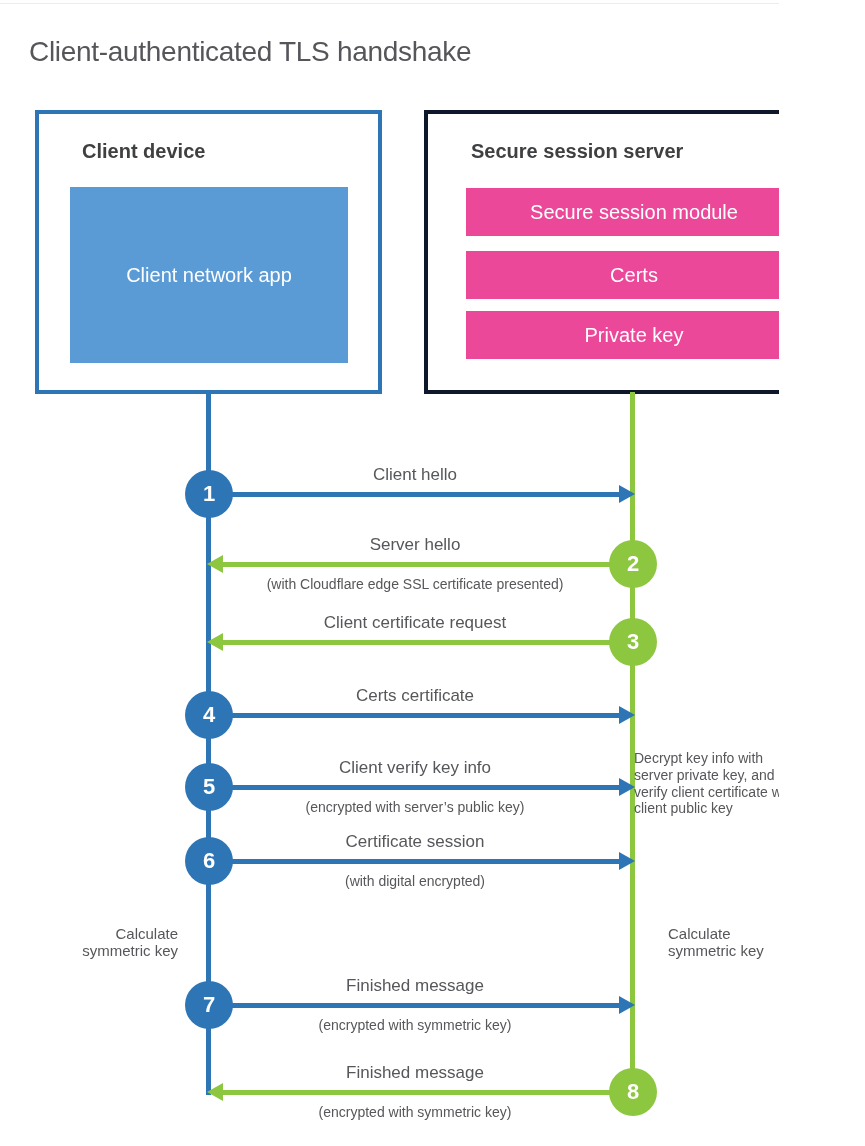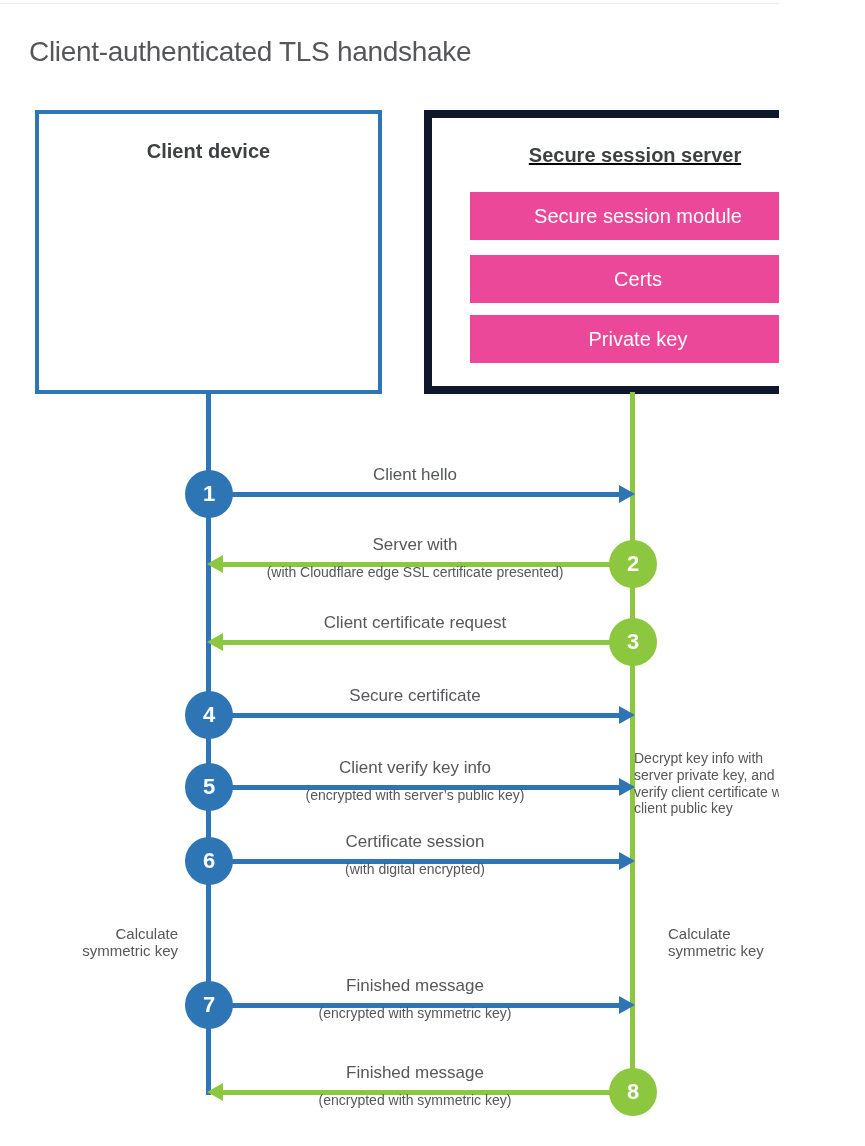--- a/index.html
+++ b/index.html
@@ -8,23 +8,23 @@
     font-family:"Liberation Sans","DejaVu Sans",sans-serif; overflow:hidden;
   }
   .top-rule { position:absolute; left:0; top:3px; width:865px; height:1px; background:#ececec; }
   .page-title {
     position:absolute; left:29px; top:17px; font-size:28px; font-weight:300;
     color:#55565a; letter-spacing:-0.3px;
   }
   
   .box { position:absolute; top:110px; height:284px; box-sizing:border-box; background:#ffffff; }
   .box.client { left:35px; width:347px; border:4px solid #2e75b6; }
-  .box.server { left:424px; width:422px; border:8px solid #0f172a;text-decoration:underline; }
+  .box.server { left:424px; width:422px; border:4px solid #0f172a; }
   .box h2 {
-    margin:26px 0 0 0; text-align:center; font-size:20px; font-weight:700; color:#3f4042;
+    margin:26px 0 0 0; text-align:left; font-size:20px; font-weight:700; color:#3f4042;padding-left:43px;
   }
   .app-box {
     position:absolute; left:31px; top:73px; width:278px; height:176px; background:#5b9bd5;
     display:flex; align-items:center; justify-content:center; text-align:center;
   }
   .app-box .app-label { max-width:175px; color:#ffffff; font-size:20px; line-height:1.35; }
   .bar {
     position:absolute; left:38px; width:336px; height:48px; background:#ec4899;
     color:#ffffff; font-size:20px; text-align:center; line-height:48px;
   }
@@ -33,21 +33,21 @@
   .lifeline { position:absolute; top:392px; width:5px; }
   .lifeline.client { left:206px; height:703px; background:#2e75b6; }
   .lifeline.server { left:630px; height:702px; background:#8dc63f; }
   
   .step { position:absolute; left:0; width:865px; height:0; }
   .step .label {
     position:absolute; left:209px; width:412px; bottom:9px; text-align:center;
     font-size:17px; color:#56575a;margin-top:17px;
   }
   .step .sublabel {
-    position:absolute; left:209px; width:412px; top:0; text-align:center;
+    position:absolute; left:209px; width:412px; top:12px; text-align:center;
     font-size:14px; color:#56575a;
   }
   .arrow .line { position:absolute; top:-2px; height:5px; width:412px; }
   .arrow .head { position:absolute; top:-9px; width:0; height:0;
     border-top:9px solid transparent; border-bottom:9px solid transparent; }
   .arrow.right .line { left:209px; background:#2e75b6; }
   .arrow.right .head { left:619px; border-left:16px solid #2e75b6; }
   .arrow.left .line { left:221px; background:#8dc63f; }
   .arrow.left .head { left:207px; border-right:16px solid #8dc63f; }
   .circle {
@@ -64,20 +64,23 @@
 </style>
 </head>
 <body>
 
 <div class="canvas">
   <div class="top-rule"></div>
   <h1 class="page-title">Client-authenticated TLS handshake</h1>
 
   <div class="box client">
     <h2>Client device</h2>
+    <div class="app-box">
+      <div class="app-label">Client network app</div>
+    </div>
   </div>
 
   <div class="box server">
     <h2>Secure session server</h2>
     <div class="bar b0">Secure session module</div>
     <div class="bar b2">Private key</div>
     <div class="bar b1">Certs</div>
   </div>
 
   <div class="lifeline client"></div>
@@ -90,40 +93,40 @@
     </div>
     <div class="label">Client hello</div>
     <div class="circle client">1</div>
   </div>
 
   <div class="step" style="top:564px">
     <div class="arrow left">
       <div class="line"></div>
         <div class="head"></div>
     </div>
-    <div class="label">Server with</div>
+    <div class="label">Server hello</div>
     <div class="sublabel">(with Cloudflare edge SSL certificate presented)</div>
     <div class="circle server">2</div>
   </div>
 
   <div class="step" style="top:642px">
     <div class="arrow left">
       <div class="line"></div>
         <div class="head"></div>
     </div>
     <div class="label">Client certificate request</div>
     <div class="circle server">3</div>
   </div>
 
   <div class="step" style="top:715px">
     <div class="arrow right">
       <div class="line"></div>
         <div class="head"></div>
     </div>
-    <div class="label">Secure certificate</div>
+    <div class="label">Certs certificate</div>
     <div class="circle client">4</div>
   </div>
 
   <div class="step" style="top:787px">
     <div class="arrow right">
       <div class="line"></div>
         <div class="head"></div>
     </div>
     <div class="label">Client verify key info</div>
     <div class="sublabel">(encrypted with server’s public key)</div>

